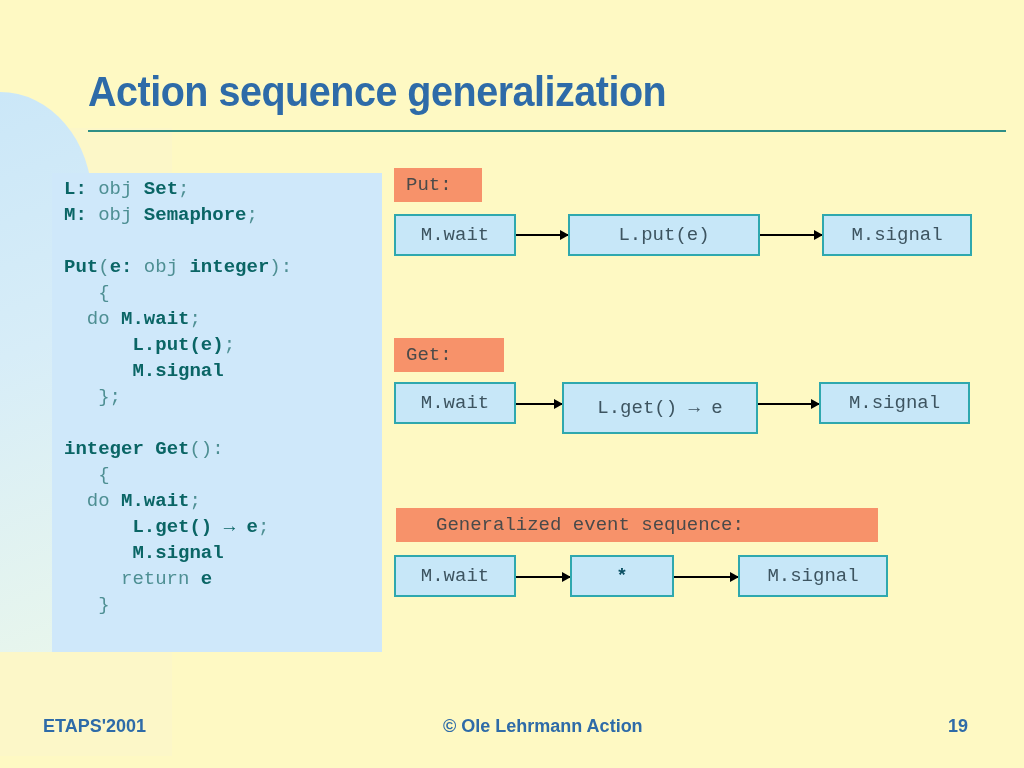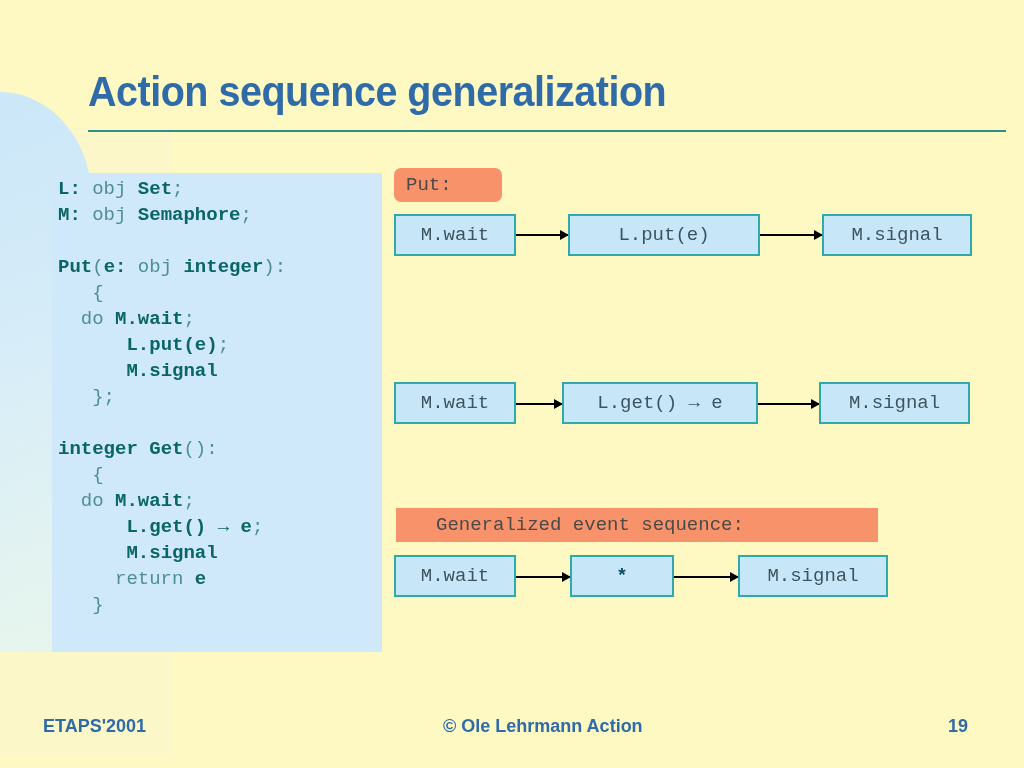--- a/index.html
+++ b/index.html
@@ -75,21 +75,21 @@
     width: 330px;
     font-family: "Liberation Mono", "DejaVu Sans Mono", monospace;
     font-size: 19px;
     line-height: 26px;
     color: #0b6b6b;
     white-space: pre;
   }
   .code-body .b { font-weight: bold; color: #0a6565; }
   .code-body .k { font-weight: normal; color: #4e8f93; }
   .code-body .p { font-weight: normal; color: #4e8f93; }
-  .code-line { height: 26px; }
+  .code-line { height: 26px; margin-left: 6px; }
   .code-gap { height: 26px; }
 
   
   .tag {
     position: absolute;
     background: #f7926a;
     color: #4a4a4a;
     font-family: "Liberation Mono", "DejaVu Sans Mono", monospace;
     font-size: 19px;
     line-height: 34px;
@@ -147,30 +147,31 @@
 
   <div class="deco-yellow"></div>
   <div class="deco-blue"></div>
 
   <div class="title">Action sequence generalization</div>
   <div class="title-rule"></div>
 
   <div class="code-panel"></div>
   <div class="code-body" id="code-body"><div class="code-line"><span class="b">L:</span><span class="p"> </span><span class="k">obj</span><span class="p"> </span><span class="b">Set</span><span class="p">;</span></div><div class="code-line"><span class="b">M:</span><span class="p"> </span><span class="k">obj</span><span class="p"> </span><span class="b">Semaphore</span><span class="p">;</span></div><div class="code-gap">&nbsp;</div><div class="code-line"><span class="b">Put</span><span class="p">(</span><span class="b">e:</span><span class="p"> </span><span class="k">obj</span><span class="p"> </span><span class="b">integer</span><span class="p">):</span></div><div class="code-line"><span class="p">   {</span></div><div class="code-line"><span class="p">  </span><span class="k">do</span><span class="p"> </span><span class="b">M.wait</span><span class="p">;</span></div><div class="code-line"><span class="p">      </span><span class="b">L.put(e)</span><span class="p">;</span></div><div class="code-line"><span class="p">      </span><span class="b">M.signal</span></div><div class="code-line"><span class="p">   };</span></div><div class="code-gap">&nbsp;</div><div class="code-line"><span class="b">integer</span><span class="p"> </span><span class="b">Get</span><span class="p">():</span></div><div class="code-line"><span class="p">   {</span></div><div class="code-line"><span class="p">  </span><span class="k">do</span><span class="p"> </span><span class="b">M.wait</span><span class="p">;</span></div><div class="code-line"><span class="p">      </span><span class="b">L.get()</span><span class="b"> → </span><span class="b">e</span><span class="p">;</span></div><div class="code-line"><span class="p">      </span><span class="b">M.signal</span></div><div class="code-line"><span class="p">     </span><span class="k">return</span><span class="p"> </span><span class="b">e</span></div><div class="code-line"><span class="p">   }</span></div></div>
 
-  <div class="tag" style="left:394px; top:168px; width:108px;border-radius:7px;">Put:</div>
+  <div class="tag" style="left:394px; top:168px; width:88px;">Put:</div>
   <div class="node" style="left:394px; top:214px; width:122px; height:42px;">M.wait</div>
   <div class="arrow" style="left:516px; top:234px; width:52px;"></div>
   <div class="node" style="left:568px; top:214px; width:192px; height:42px;">L.put(e)</div>
   <div class="arrow" style="left:760px; top:234px; width:62px;"></div>
   <div class="node" style="left:822px; top:214px; width:150px; height:42px;">M.signal</div>
 
+  <div class="tag" style="left:394px; top:338px; width:110px;">Get:</div>
   <div class="node" style="left:394px; top:382px; width:122px; height:42px;">M.wait</div>
   <div class="arrow" style="left:516px; top:403px; width:46px;"></div>
-  <div class="node" style="left:562px; top:382px; width:196px; height:42px;">L.get() → e</div>
+  <div class="node" style="left:562px; top:382px; width:196px; height:52px;">L.get() → e</div>
   <div class="arrow" style="left:758px; top:403px; width:61px;"></div>
   <div class="node" style="left:819px; top:382px; width:151px; height:42px;">M.signal</div>
 
   <div class="tag" style="left:396px; top:508px; width:482px;padding-left:40px;">Generalized event sequence:</div>
   <div class="node" style="left:394px; top:555px; width:122px; height:42px;">M.wait</div>
   <div class="arrow" style="left:516px; top:576px; width:54px;"></div>
   <div class="node star" style="left:570px; top:555px; width:104px; height:42px;">*</div>
   <div class="arrow" style="left:674px; top:576px; width:64px;"></div>
   <div class="node" style="left:738px; top:555px; width:150px; height:42px;">M.signal</div>
 

